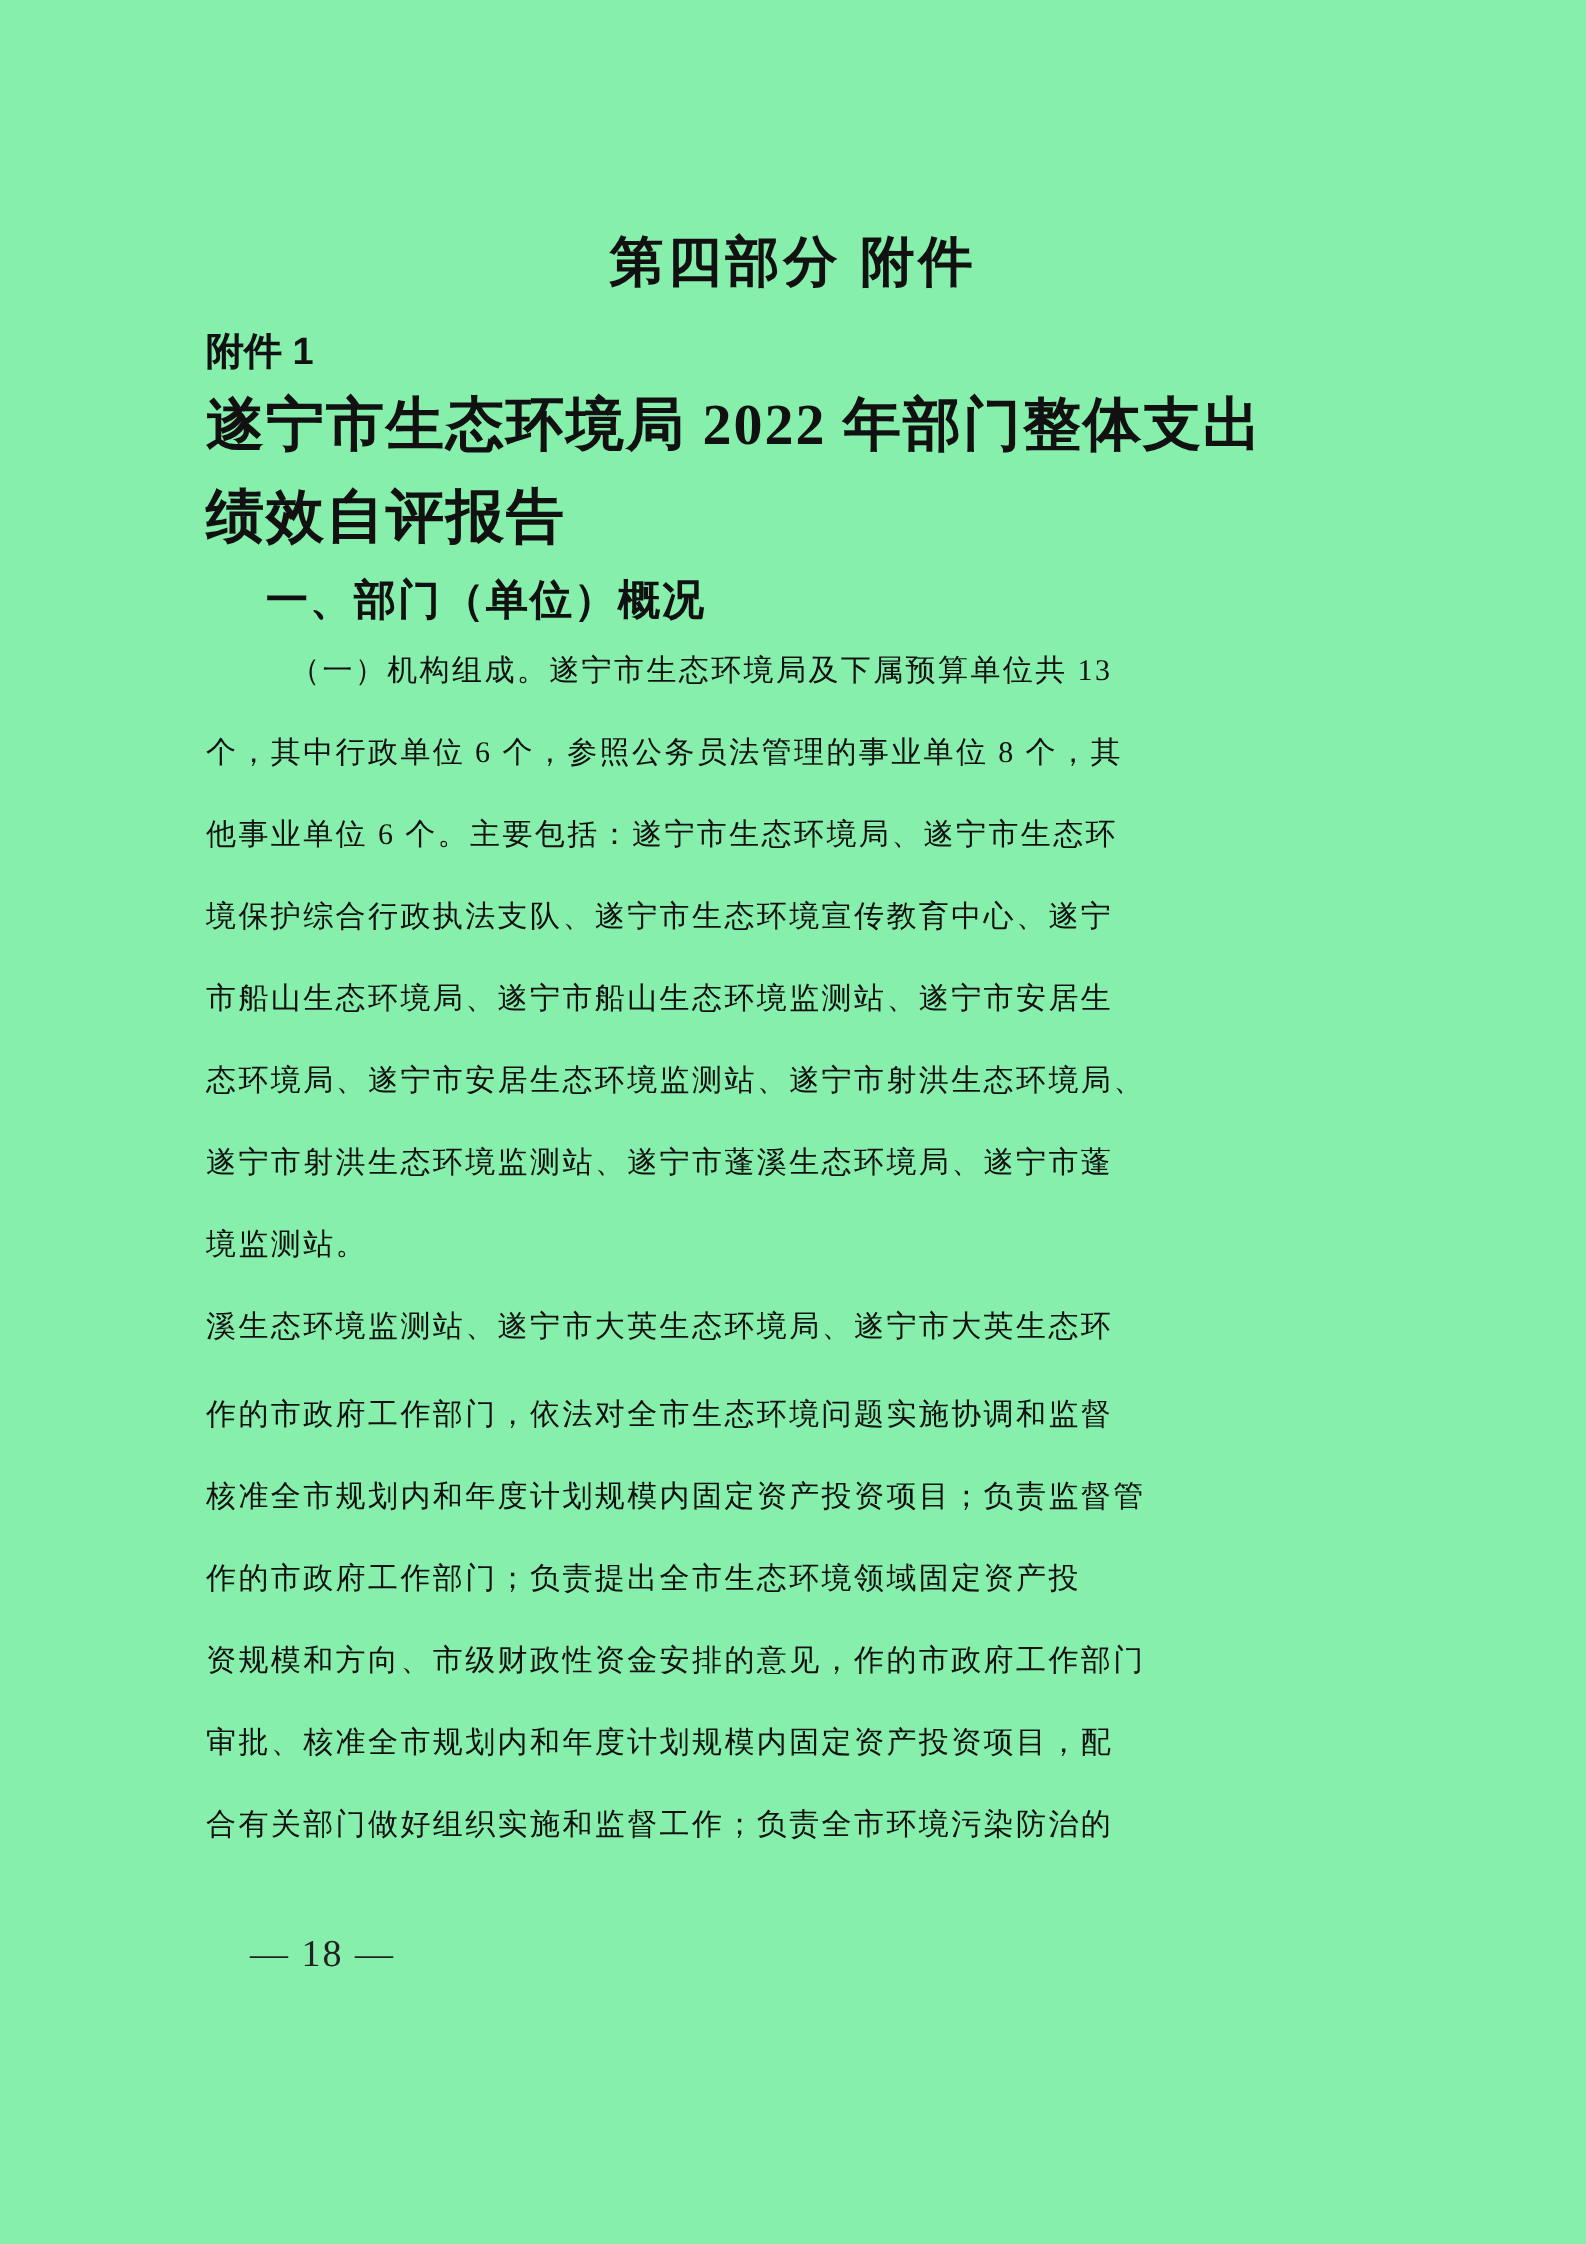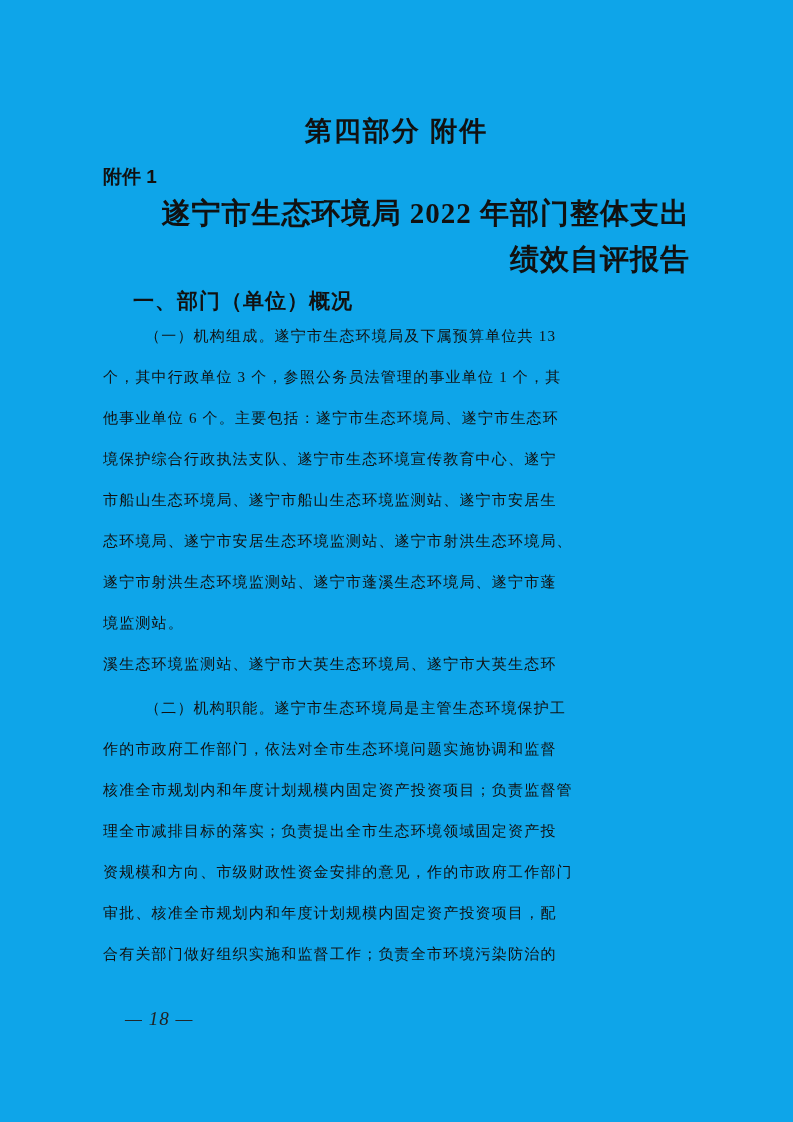--- a/index.html
+++ b/index.html
@@ -13,21 +13,21 @@
     overflow: hidden;
     font-family: "Liberation Serif", serif;
     color: #111111;
   }
   .page {
     position: relative;
     width: 793px;
     height: 1122px;
     box-sizing: border-box;
     padding: 0 103px;
-    background: #0ea5e9;
+    background: #86efac;
   }
   .part-heading {
     padding-top: 112px;
     font-family: "Liberation Sans", sans-serif;
     font-weight: 700;
     font-size: 27px;
     line-height: 38px;
     text-align: center;
     letter-spacing: 2px;
     white-space: pre;
@@ -39,21 +39,21 @@
     font-size: 19px;
     line-height: 26px;
     text-align: left;
   }
   .report-title {
     margin-top: 0;
     font-family: "Liberation Serif", serif;
     font-weight: 700;
     font-size: 29px;
     line-height: 46px;
-    text-align: right;
+    text-align: left;
     letter-spacing: 1px;
   }
   .section-heading {
     margin-top: 4px;
     margin-left: 30px;
     font-family: "Liberation Sans", sans-serif;
     font-weight: 700;
     font-size: 21px;
     line-height: 30px;
     letter-spacing: 1px;
@@ -78,56 +78,54 @@
   }
   .page-number {
     margin-top: 32px;
     margin-left: 22px;
     font-family: "Liberation Serif", serif;
     font-size: 19px;
     line-height: 24px;
     color: #222222;
     letter-spacing: 1px;
     white-space: pre;
-    font-style: italic;
   }
 </style>
 </head>
 <body>
 
 <div class="page">
 
   <div class="part-heading">第四部分 附件</div>
 
   <div class="attachment-label">附件 1</div>
 
   <div class="report-title">
     <div>遂宁市生态环境局 2022 年部门整体支出</div>
     <div>绩效自评报告</div>
   </div>
 
   <div class="section-heading">一、部门（单位）概况</div>
 
   <div class="paragraph">
     <div class="body-line indent">（一）机构组成。遂宁市生态环境局及下属预算单位共 13</div>
-    <div class="body-line">个，其中行政单位 3 个，参照公务员法管理的事业单位 1 个，其</div>
+    <div class="body-line">个，其中行政单位 6 个，参照公务员法管理的事业单位 8 个，其</div>
     <div class="body-line">他事业单位 6 个。主要包括：遂宁市生态环境局、遂宁市生态环</div>
     <div class="body-line">境保护综合行政执法支队、遂宁市生态环境宣传教育中心、遂宁</div>
     <div class="body-line">市船山生态环境局、遂宁市船山生态环境监测站、遂宁市安居生</div>
     <div class="body-line">态环境局、遂宁市安居生态环境监测站、遂宁市射洪生态环境局、</div>
     <div class="body-line">遂宁市射洪生态环境监测站、遂宁市蓬溪生态环境局、遂宁市蓬</div>
     <div class="body-line">境监测站。</div>
     <div class="body-line">溪生态环境监测站、遂宁市大英生态环境局、遂宁市大英生态环</div>
   </div>
 
   <div class="paragraph second">
-    <div class="body-line indent">（二）机构职能。遂宁市生态环境局是主管生态环境保护工</div>
     <div class="body-line">作的市政府工作部门，依法对全市生态环境问题实施协调和监督</div>
     <div class="body-line">核准全市规划内和年度计划规模内固定资产投资项目；负责监督管</div>
-    <div class="body-line">理全市减排目标的落实；负责提出全市生态环境领域固定资产投</div>
+    <div class="body-line">作的市政府工作部门；负责提出全市生态环境领域固定资产投</div>
     <div class="body-line">资规模和方向、市级财政性资金安排的意见，作的市政府工作部门</div>
     <div class="body-line">审批、核准全市规划内和年度计划规模内固定资产投资项目，配</div>
     <div class="body-line">合有关部门做好组织实施和监督工作；负责全市环境污染防治的</div>
   </div>
 
   <div class="page-number">— 18 —</div>
 
 </div>
 
 </body></html>

